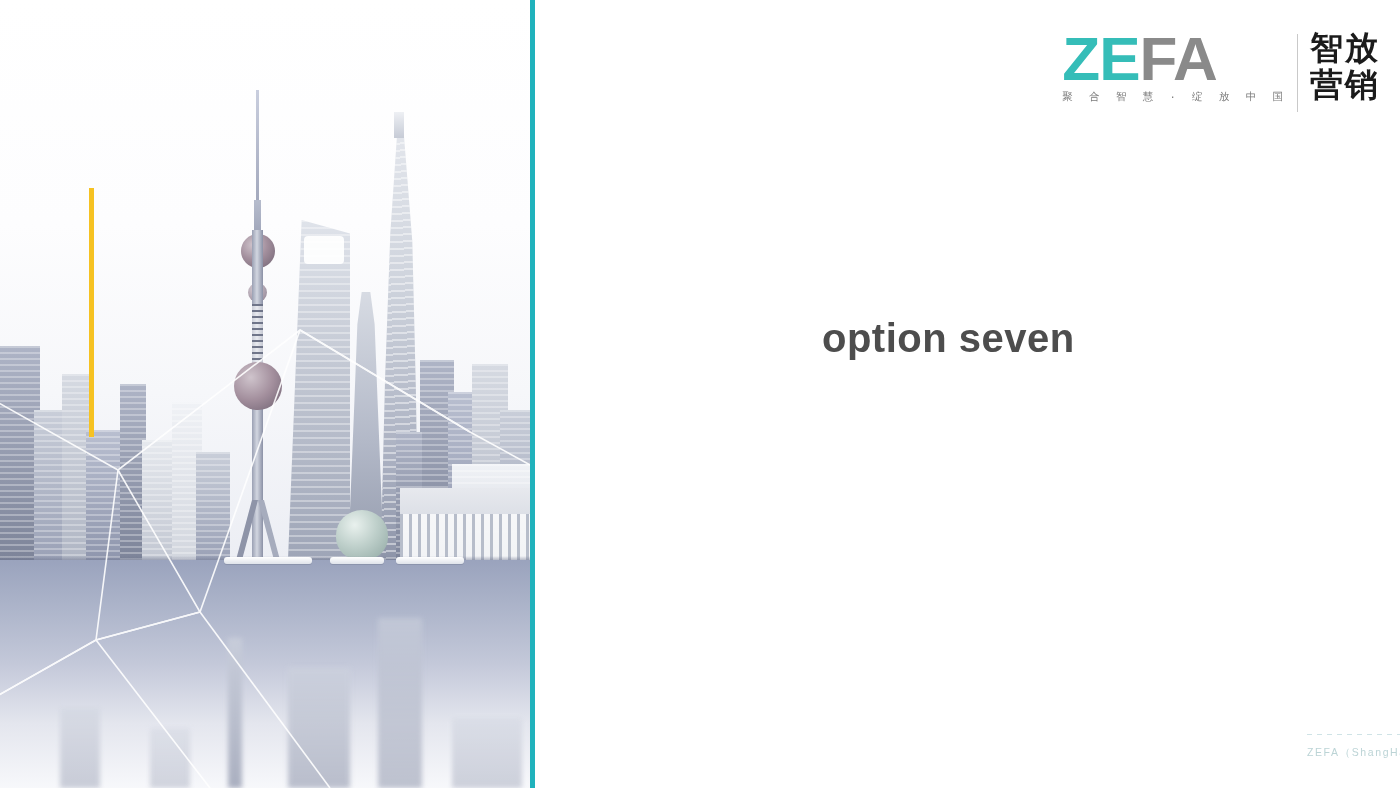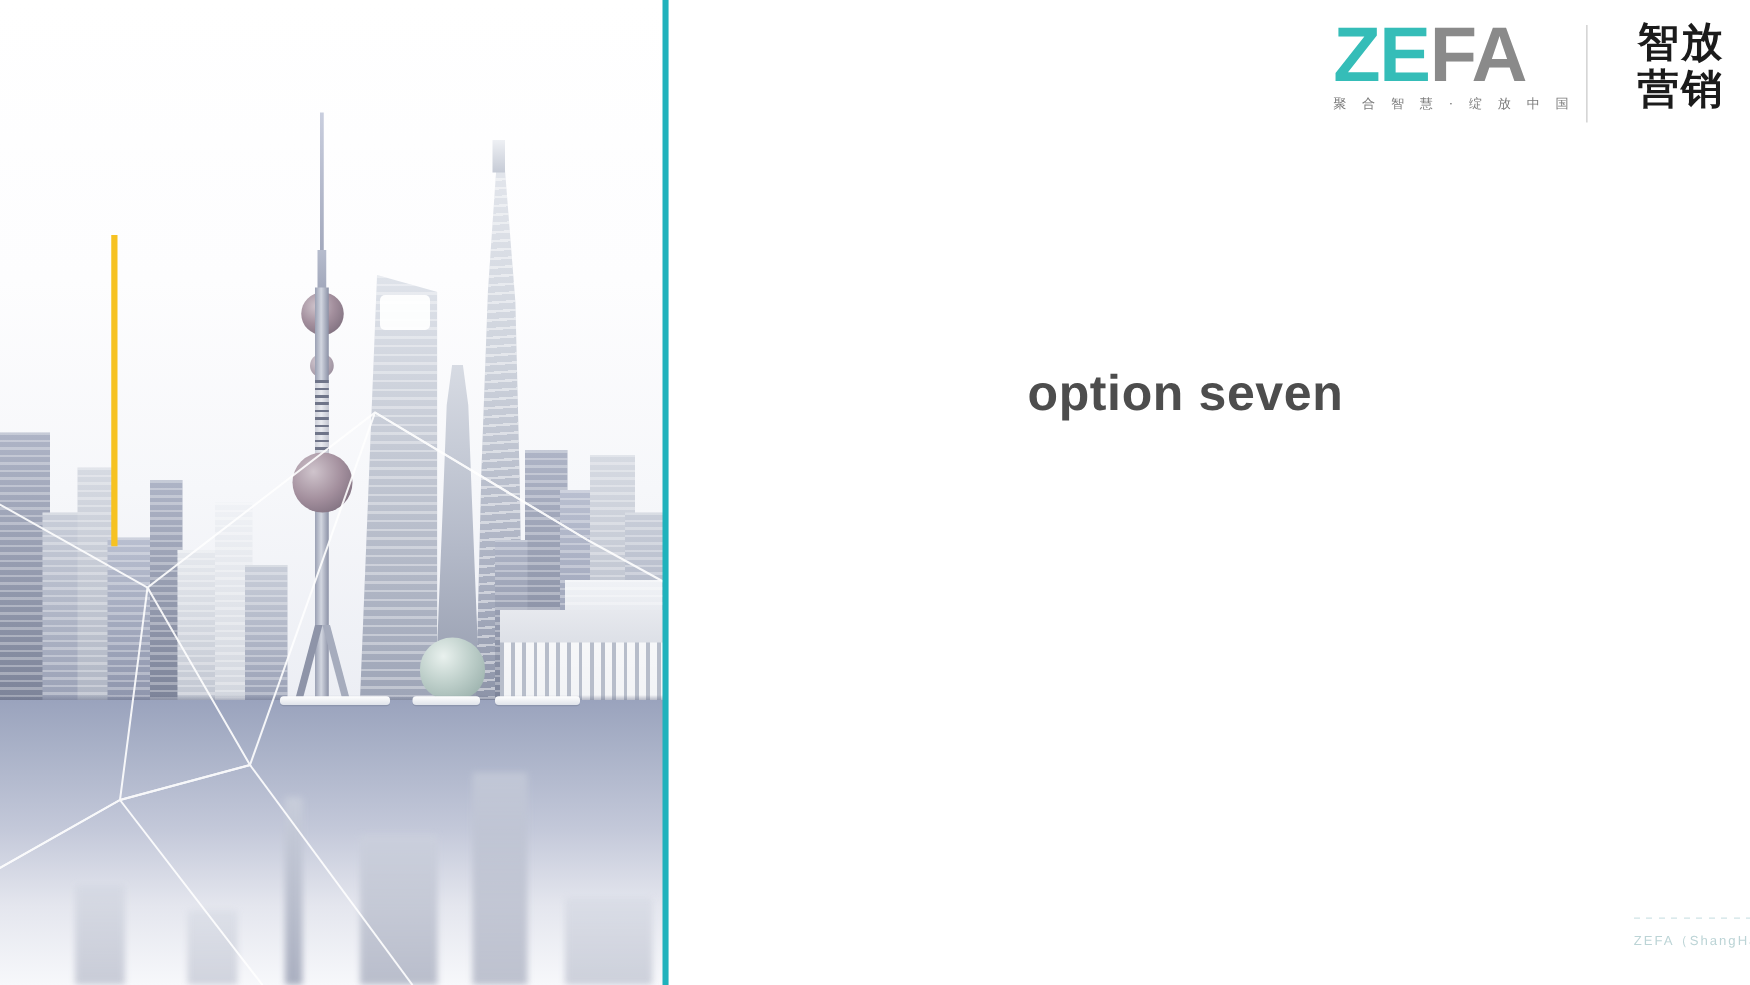--- a/index.html
+++ b/index.html
@@ -91,46 +91,46 @@
   .netlines{position:absolute;left:0;top:0;width:532px;height:788px;pointer-events:none;}
   .yellow-bar{position:absolute;left:89px;top:188px;width:5px;height:249px;background:#F6C222;}
 
   
   .divider{position:absolute;left:530px;top:0;width:5px;height:788px;background:#20B2BC;}
 
   
   .right-panel{position:absolute;left:535px;top:0;width:865px;height:788px;background:#ffffff;}
 
   
-  .logo{position:absolute;right:22px;top:16px;display:flex;align-items:flex-end;gap:28px;}
+  .logo{position:absolute;right:22px;top:30px;display:flex;align-items:flex-end;}
   .logo-left{position:relative;padding-right:10px;}
   .logo-word{font-size:62px;font-weight:800;letter-spacing:-1px;line-height:.92;
      font-family:"Liberation Sans",sans-serif;}
   .logo-word .c-teal{color:#35BDB8;}
   .logo-word .c-gray{color:#8A8A8A;}
   .logo-sub{margin-top:3px;font-size:10.5px;letter-spacing:5px;color:#7c7c7c;
-     font-family:Liberation Serif, serif;white-space:nowrap;}
+     font-family:Liberation Mono, monospace;white-space:nowrap;}
   .logo-divline{position:absolute;right:0;top:4px;width:1px;height:78px;background:#c9c9c9;}
   .logo-cn{margin-left:12px;display:grid;grid-template-columns:repeat(2,1fr);
      gap:0 2px;font-size:33px;font-weight:700;color:#1b1b1b;line-height:1.12;
      font-family:"Liberation Sans",sans-serif;}
 
   
   .headline{position:absolute;left:287px;top:281px;}
   .part-row{display:flex;align-items:center;}
   .part-word{font-size:62px;font-weight:700;color:#23A6A3;line-height:1;
      font-family:"Liberation Sans",sans-serif;letter-spacing:-.5px;}
   .part-word .big{font-size:74px;}
   .num-box{margin-left:34px;width:66px;height:55px;border:4px solid #F2B705;
      display:flex;flex-direction:column;align-items:center;justify-content:center;box-sizing:border-box;}
   .num-box .num{font-size:33px;font-weight:700;color:#F2B705;line-height:1;
      font-family:"Liberation Sans",sans-serif;}
   .num-box .ul{margin-top:4px;width:40px;height:3px;background:#F2B705;}
 
-  .sub-en{margin-top:12px;font-size:40px;font-weight:700;color:#4D4D4D;
+  .sub-en{margin-top:35px;font-size:40px;font-weight:700;color:#4D4D4D;
      font-family:"Liberation Sans",sans-serif;letter-spacing:.5px;}
   .sub-cn{margin-top:14px;font-size:23px;color:#222222;
      font-family:"Liberation Sans",sans-serif;letter-spacing:1px;}
 
   
   .footer{position:absolute;left:772px;top:734px;width:610px;}
   .foot-line{width:100%;height:1px;
      background:repeating-linear-gradient(90deg,#cfe3e6 0 5px,rgba(255,255,255,0) 5px 10px);}
   .foot-text{margin-top:11px;display:flex;align-items:center;
      font-size:10.5px;letter-spacing:1.6px;color:#bcd4d6;

